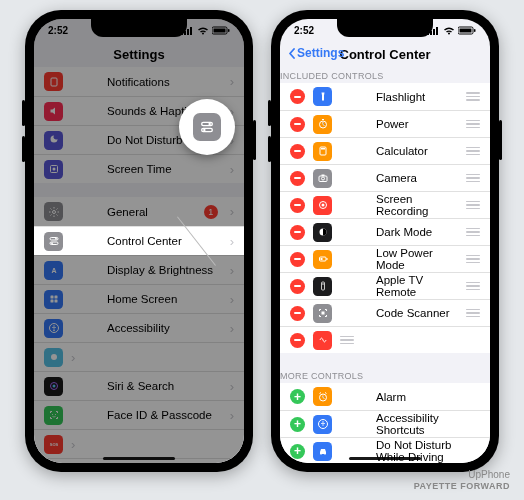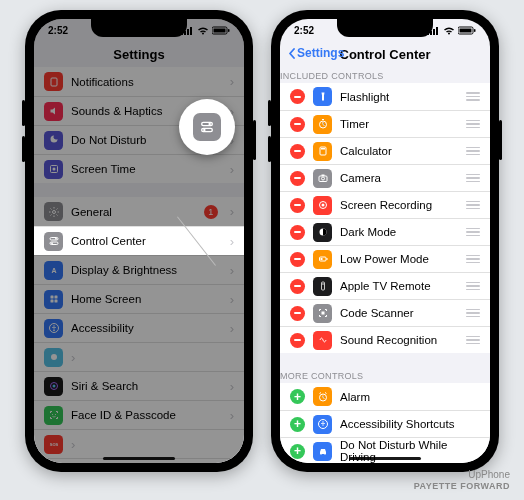--- a/index.html
+++ b/index.html
@@ -21,21 +21,21 @@
   .status-icons svg { display:block; }
   .navbar { text-align:center; font-size:13px; font-weight:600; padding:6px 0 5px; position:relative; }
   .navbar .back { position:absolute; left:8px; top:5px; font-size:12px; color:#3478f6; display:flex; align-items:center; gap:2px; }
   .list { overflow:hidden; }
   .section-gap { height:14px; }
   .section-header { font-size:9px; color:#8e8e93; padding:4px 0 2px; letter-spacing:.3px; }
   .row { background:#fff; height:29px; display:flex; align-items:center; padding:0 10px; font-size:11.5px; color:#000; border-top:0.5px solid #e0e0e0; gap:8px; position:relative; }
   .row:first-child { border-top:none; }
   .row .icon { width:19px; height:19px; border-radius:4.5px; display:flex; align-items:center; justify-content:center; flex-shrink:0; }
   .row .icon svg { width:12px; height:12px; }
-  .row .label { flex:1; }
+  .row .label { flex:1;margin-left:36px; }
   .row .chev { color:#c7c7cc; font-size:13px; }
   .row .badge { background:#ff3b30; color:#fff; border-radius:8px; min-width:14px; height:14px; font-size:9px; display:flex; align-items:center; justify-content:center; margin-right:4px;}
   .dim-overlay { position:absolute; inset:0; background:rgba(0,0,0,.42); z-index:5; pointer-events:none; }
   .highlighted { z-index:6; position:relative; background:#fff !important; }
   .white-ellipse { position:absolute; width:56px; height:56px; background:#fff; border-radius:50%; display:flex; align-items:center; justify-content:center; z-index:7; box-shadow:0 3px 10px rgba(0,0,0,.35); }
   .white-ellipse .icon { width:28px; height:28px; border-radius:7px; display:flex; align-items:center; justify-content:center; }
   
   .screen2 .row { height:27px; }
   .remove-circle, .add-circle { width:15px; height:15px; border-radius:50%; display:flex; align-items:center; justify-content:center; flex-shrink:0; }
   .remove-circle { background:#ff3b30; }
@@ -281,21 +281,21 @@
               </span>
             </div>
             <div class="row">
               <span class="remove-circle"></span>
               <span class="icon" style="background: rgb(255, 149, 0);">
                 <svg viewBox="0 0 24 24">
                   <circle cx="12" cy="13" r="7" fill="none" stroke="#fff" stroke-width="2"></circle>
                   <path d="M12 8v5l3 2M10 3h4" stroke="#fff" stroke-width="2"></path>
                 </svg>
               </span>
-              <span class="label">Timer</span>
+              <span class="label">Power</span>
               <span class="grab">
                 <span></span>
                 <span></span>
                 <span></span>
               </span>
             </div>
             <div class="row">
               <span class="remove-circle"></span>
               <span class="icon" style="background: rgb(255, 149, 0);">
                 <svg viewBox="0 0 24 24">
@@ -402,21 +402,20 @@
                 <span></span>
               </span>
             </div>
             <div class="row">
               <span class="remove-circle"></span>
               <span class="icon" style="background: rgb(255, 59, 48);">
                 <svg viewBox="0 0 24 24">
                   <path d="M6 12c2-5 4-5 6 0s4 5 6 0" stroke="#fff" stroke-width="2" fill="none"></path>
                 </svg>
               </span>
-              <span class="label">Sound Recognition</span>
               <span class="grab">
                 <span></span>
                 <span></span>
                 <span></span>
               </span>
             </div>
           </div>
           <div class="section-gap"></div>
           <div class="section-header">MORE CONTROLS</div>
           <div>

